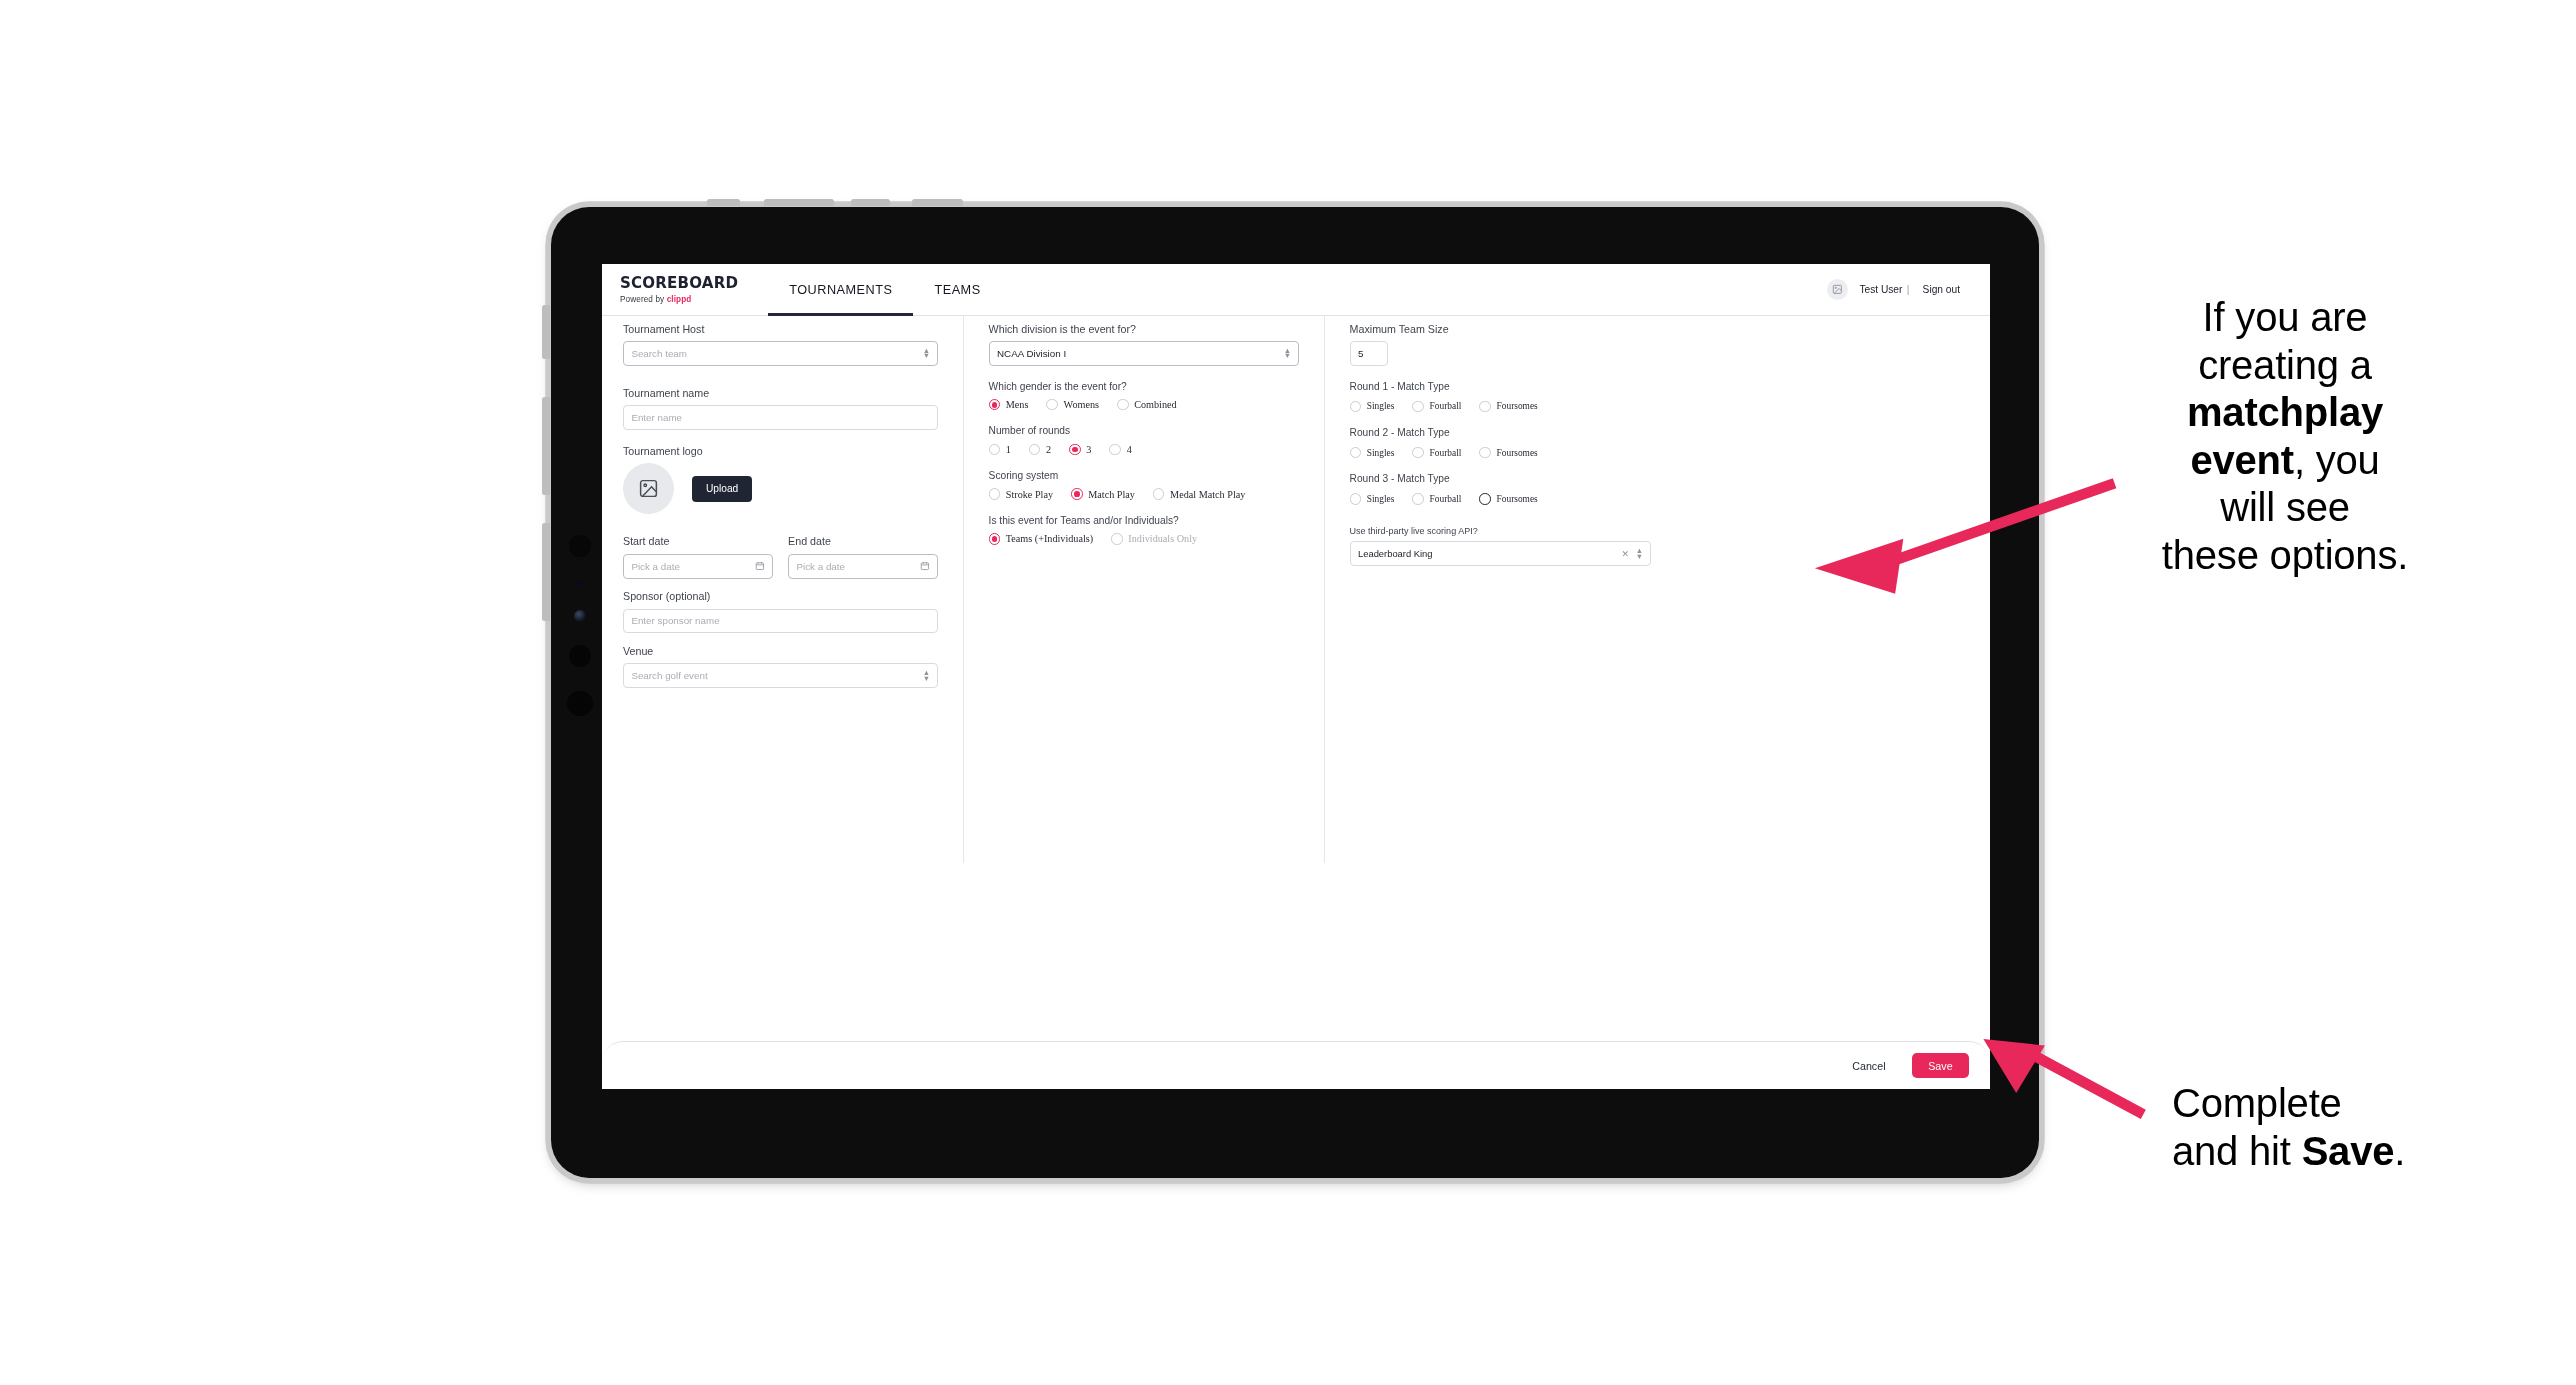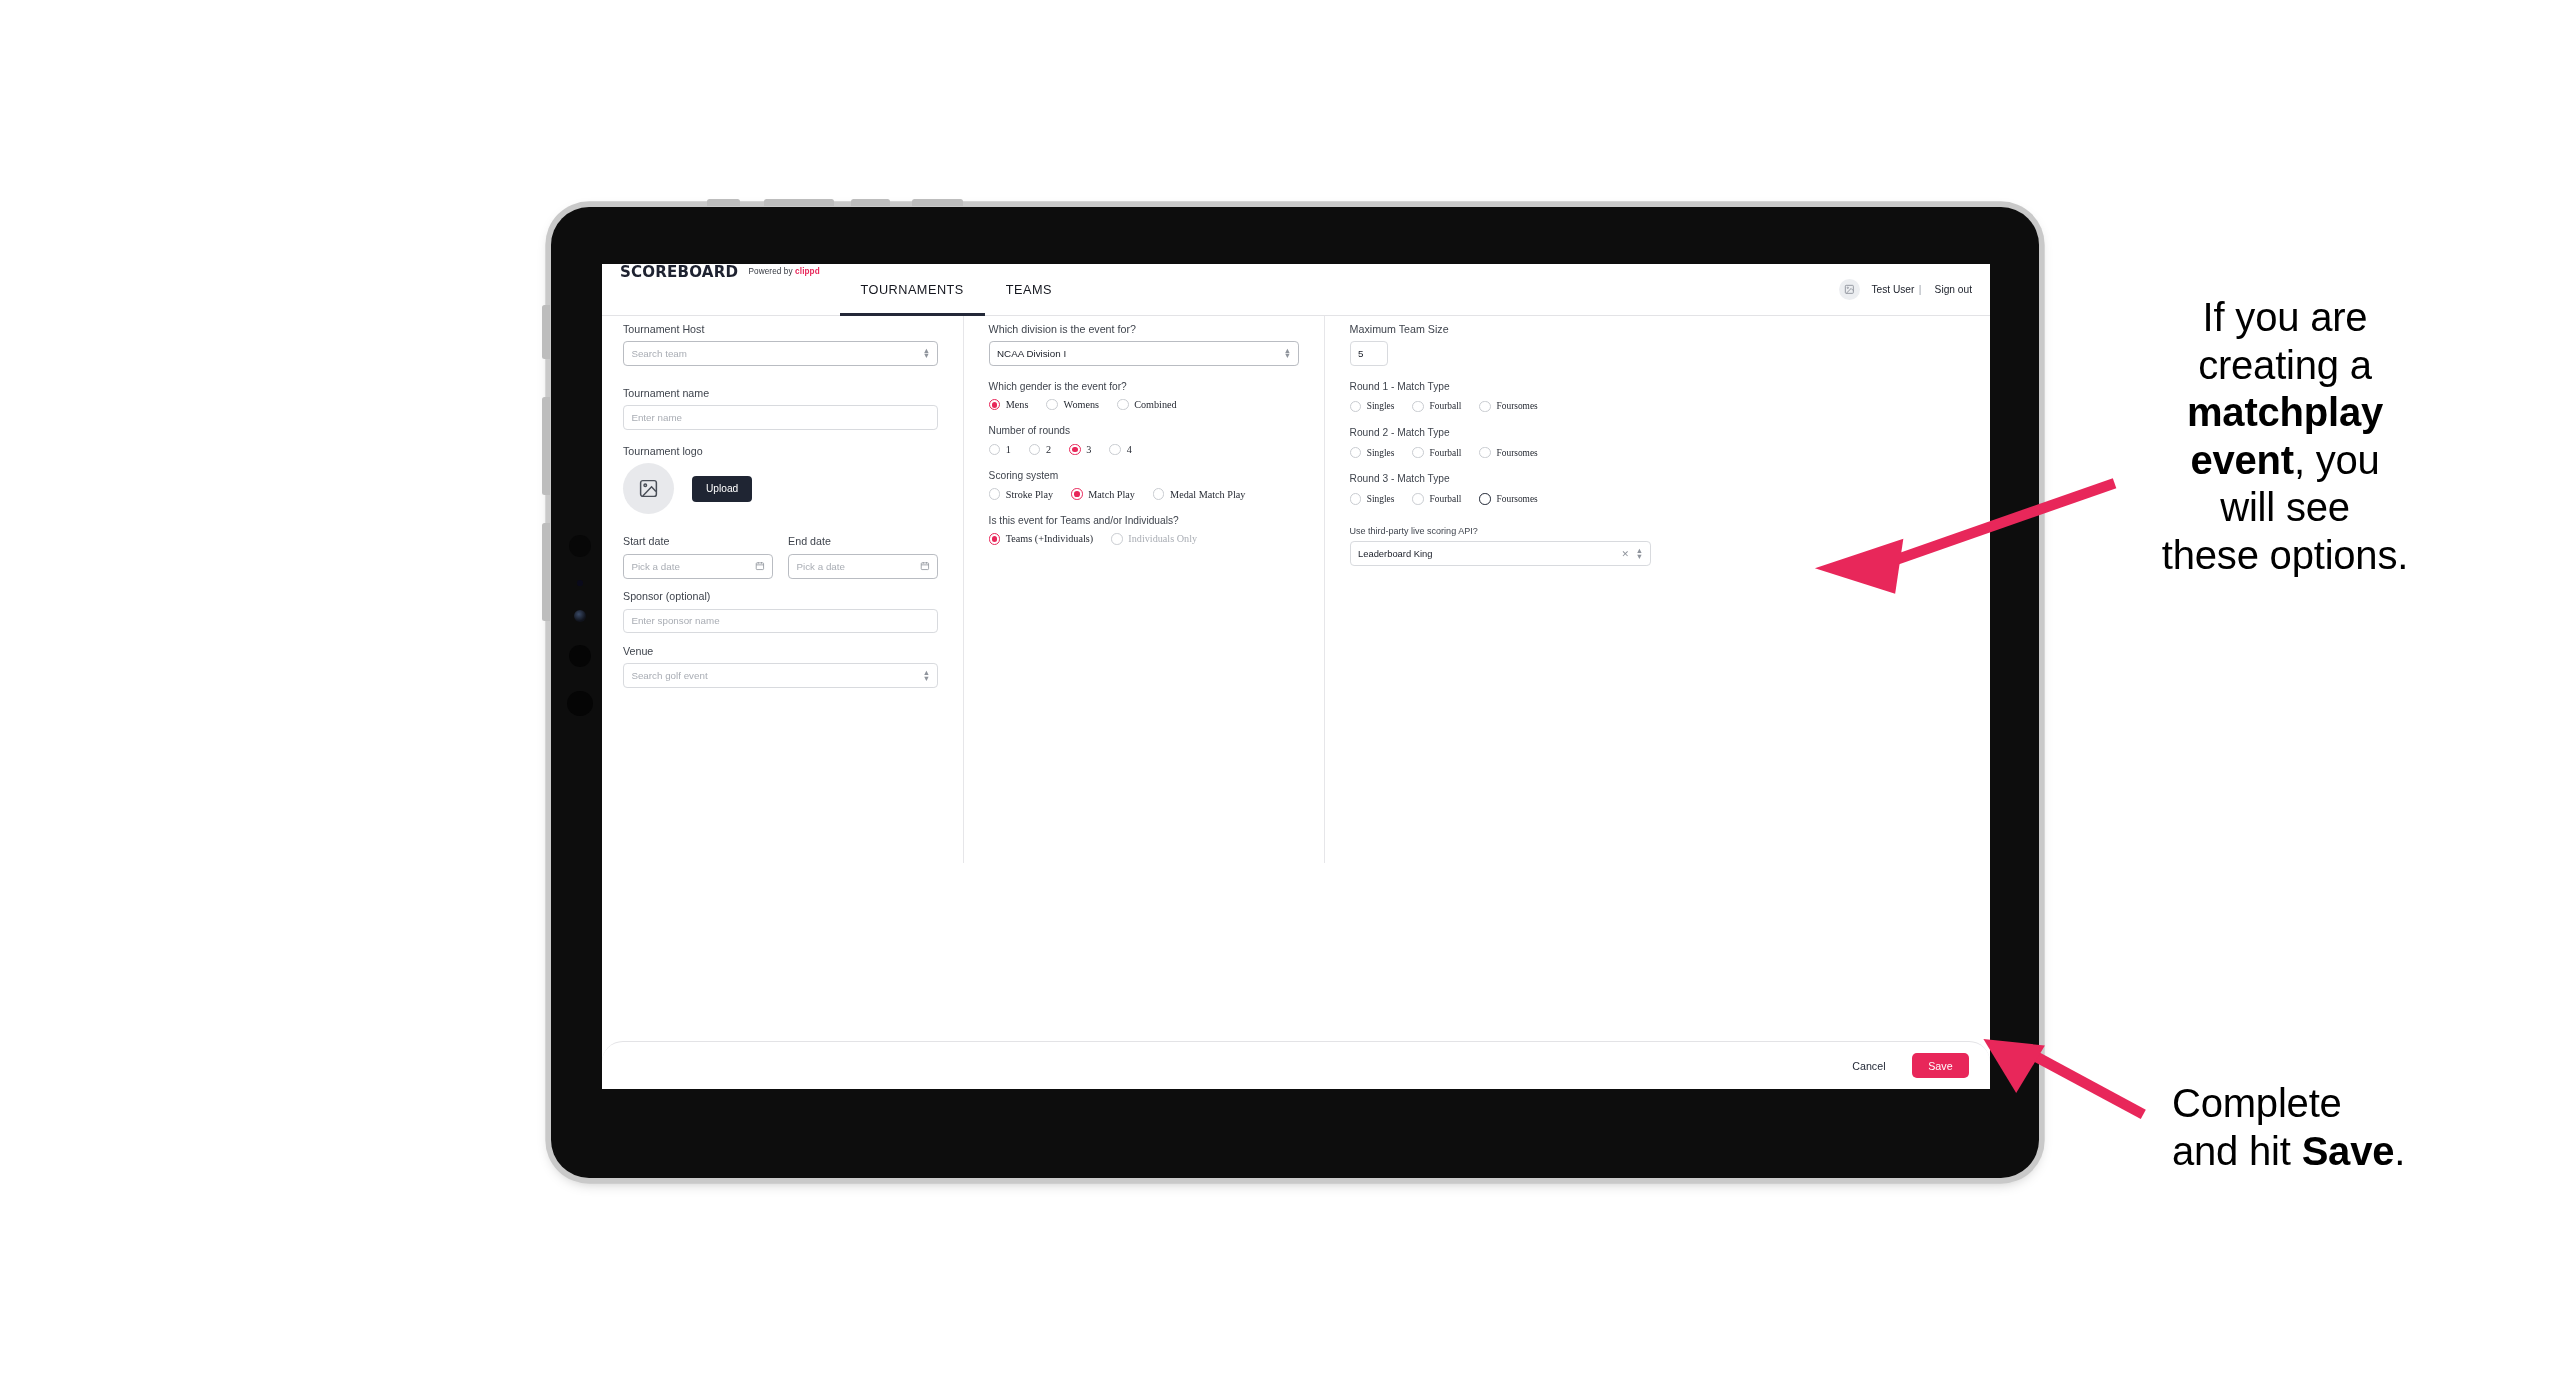--- a/index.html
+++ b/index.html
@@ -56,21 +56,21 @@
   }
 
   
   .appbar {
     height: 52px; background:#fff;
     display:flex; align-items:stretch;
     border-bottom: 0.8px solid #e3e3e6;
     position: relative;
   }
   .brand {
-    display:flex; flex-direction:row; justify-content:center;
+    display:flex; flex-direction:column; justify-content:center;
     padding-left: 18px; padding-right: 19.7px; min-width: 123px;
   }
   .brand-title {
     font-family: "DejaVu Sans", sans-serif;
     font-weight: 700; font-size: 16.4px; letter-spacing: 0.2px;
     color: #1e2230; line-height: 1;
     transform: scaleX(.92); transform-origin: left center;
   }
   .brand-sub { font-size: 8.2px; color:#33373f; margin-top: 3.3px; letter-spacing:0.1px; }
   .brand-sub .clippd { color:#e8275a; font-weight:700; }
@@ -80,21 +80,21 @@
     display:flex; align-items:center; padding: 0 21px;
     font-size: 12.7px; color:#15171f; letter-spacing:0.5px;
     position:relative; cursor:pointer;
   }
   .nav-tab.active::after {
     content:""; position:absolute; left:0; right:0; bottom:-0.8px;
     height:2.5px; background:#232838;
   }
   .appbar-right {
     margin-left:auto; display:flex; align-items:center;
-    padding-right: 18px; gap: 11.5px;
+    padding-right: 30px; gap: 11.5px;
   }
   .avatar {
     width: 21px; height: 21px; border-radius:50%;
     background:#eceef1; display:flex; align-items:center; justify-content:center;
     color:#8b9099;
   }
   .avatar svg { width: 10.7px; height: 10.7px; }
   .user-text { font-size: 10.2px; color:#20242e; }
   .sep-user { color:#9aa0ab; margin: 0 1.6px; }
   .signout { font-size: 10.2px; color:#20242e; cursor:pointer; }

